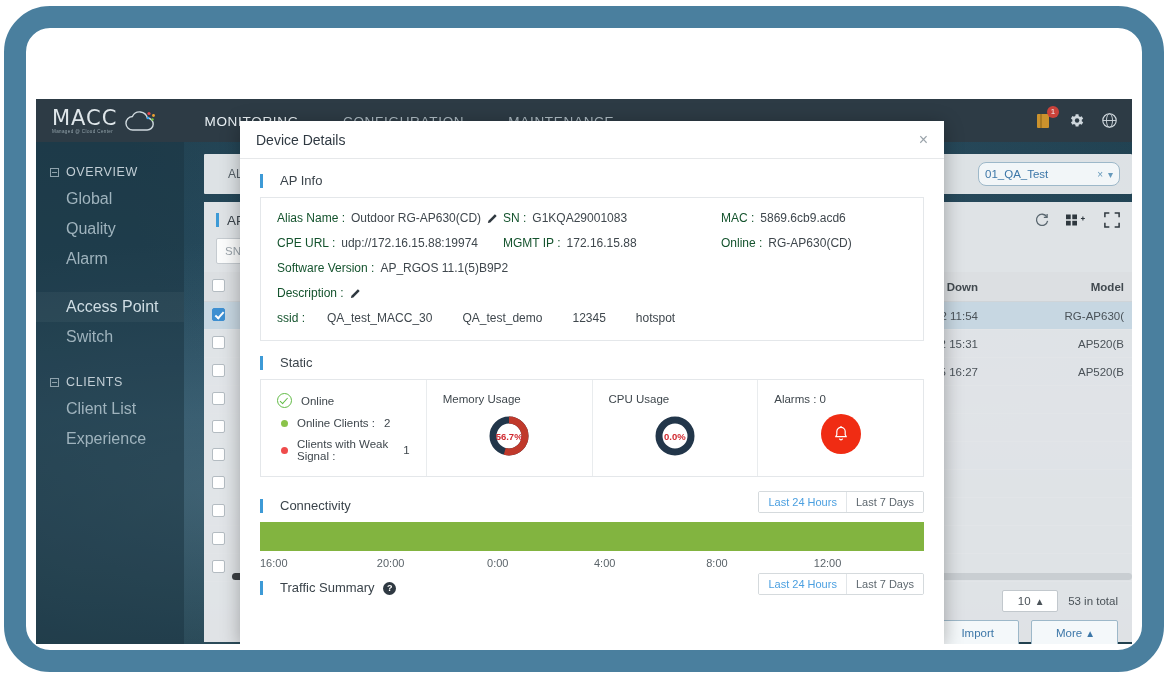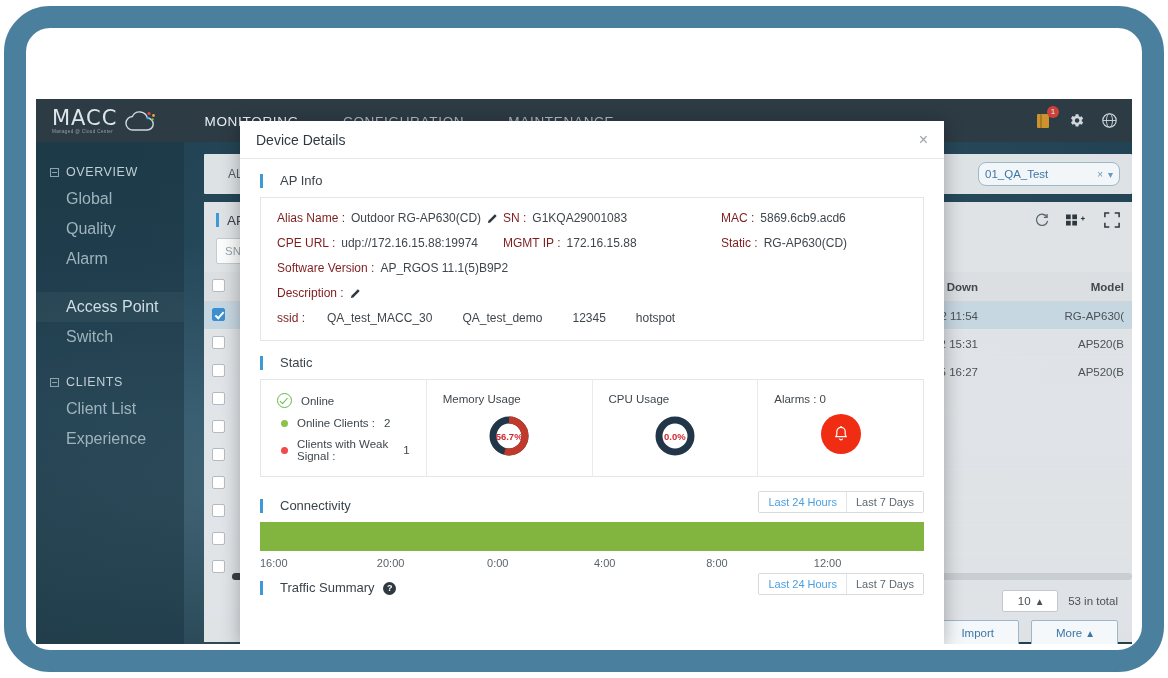--- a/index.html
+++ b/index.html
@@ -235,21 +235,21 @@
   }
   .toggle-grp > span.on { color: #4a9fe0; }
   .toggle-grp > span + span { border-left: 1px solid #e2e6e9; }
 
   .info-box { border: 1px solid #e4e7ea; padding: 13px 16px 15px; margin-bottom: 14px; }
   .info-row { display: flex; margin-bottom: 11px; font-size: 12px; color: #3f474d; }
   .info-row:last-child { margin-bottom: 0; }
   .info-cell { display: flex; gap: 6px; align-items: center; }
   .info-cell.c1 { width: 226px; }
   .info-cell.c2 { width: 218px; }
-  .lbl { color: #7f1d1d; }
+  .lbl { color: #14532d; }
   .val { color: #3f474d; }
   .pencil { cursor: pointer; }
   .ssid-row { display: flex; gap: 30px; font-size: 12px; color: #3f474d; }
 
   .static-box { border: 1px solid #e4e7ea; display: flex; height: 98px; margin-bottom: 14px; }
   .static-cell { flex: 1; border-right: 1px solid #e9ecee; padding: 13px 16px; position: relative; }
   .static-cell:last-child { border-right: none; }
   .st-line { display: flex; align-items: center; gap: 9px; font-size: 11.5px; color: #3f474d; margin-bottom: 9px; }
   .ring-check {
     width: 15px; height: 15px; border: 1.5px solid #62bb46; border-radius: 50%;
@@ -560,21 +560,21 @@
           <div class="info-row">
             <span class="info-cell c1">
               <span class="lbl">CPE URL :</span>
               <span class="val">udp://172.16.15.88:19974</span>
             </span>
             <span class="info-cell c2">
               <span class="lbl">MGMT IP :</span>
               <span class="val">172.16.15.88</span>
             </span>
             <span class="info-cell">
-              <span class="lbl">Static :</span>
+              <span class="lbl">Online :</span>
               <span class="val">RG-AP630(CD)</span>
             </span>
           </div>
           <div class="info-row">
             <span class="info-cell" style="width:auto">
               <span class="lbl">Software Version :</span>
               <span class="val">AP_RGOS 11.1(5)B9P2</span>
             </span>
           </div>
           <div class="info-row">

